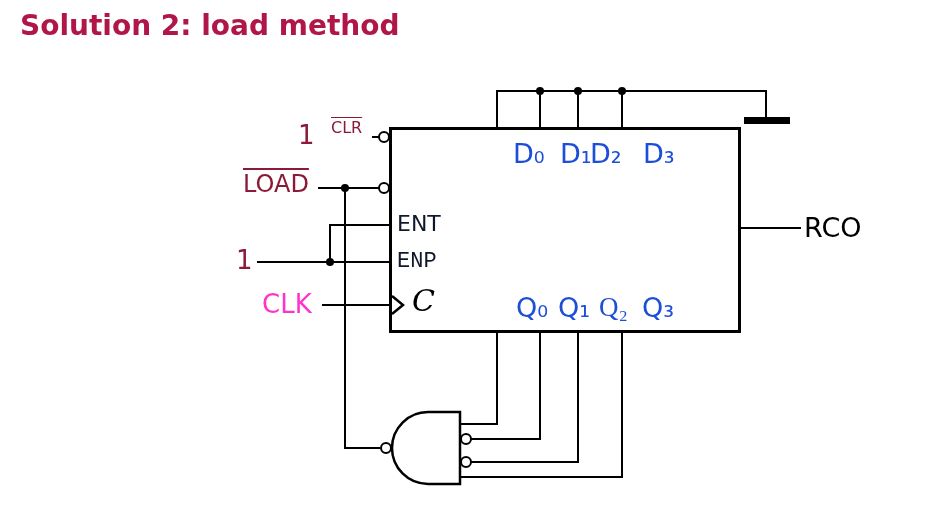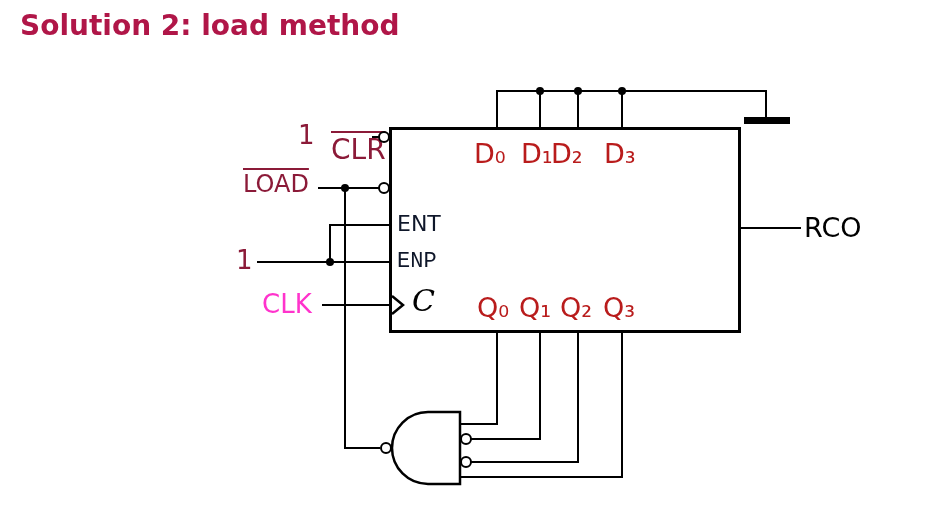--- a/index.html
+++ b/index.html
@@ -13,21 +13,21 @@
   .bubble { position:absolute; width:12px; height:12px; border-radius:50%; background:#fff; border:2.5px solid var(--wire,#000); }
 
   .title { left:20px; top:10px; font-size:28px; font-weight:bold; color:var(--title,#b01648); }
 
   .darkred { color:var(--signal-label,#8b1a38); }
   .magenta { color:var(--highlight,#ff33cc); }
   .overbar { text-decoration:overline; }
 
   .chip { position:absolute; left:389px; top:127px; width:352px; height:206px; border:3px solid var(--wire,#000); background:#fff; }
 
-  .pin { font-size:27px; color:#b91c1c; }
+  .pin { font-size:27px; color:#1d4ed8;margin-left:39px; }
   .ctrl { font-size:22px; color:#0f172a; }
   .chipname { font-size:31px; letter-spacing:1px; }
   .tc { font-size:25px; font-style:italic; }
   .clockC { font-family:"DejaVu Serif", serif; font-style:italic; font-size:30px; color:#000; }
   .gnd-bar { position:absolute; left:744px; top:117px; width:46px; height:7px; background:var(--wire,#000); }
   svg { position:absolute; overflow:visible; }
 </style>
 </head>
 <body>
 
@@ -46,25 +46,25 @@
   <div class="lbl ctrl" style="left:397px; top:211px;">ENT</div>
   <div class="lbl ctrl" style="left:397px; top:249px;font-family:Liberation Mono, monospace;">ENP</div>
 
   <svg width="16" height="22" style="left:390px; top:294px;">
     <polyline points="2,2 13,11 2,20" fill="none" stroke="#000" stroke-width="2.5"></polyline>
   </svg>
   <div class="lbl clockC" style="left:412px; top:284px;">C</div>
 
   <div class="lbl pin" style="left:477px; top:292px;">Q₀</div>
   <div class="lbl pin" style="left:519px; top:292px;">Q₁</div>
-  <div class="lbl pin" style="left:560px; top:292px;">Q₂</div>
+  <div class="lbl pin" style="left:560px; top:292px;font-family:Liberation Serif, serif;">Q₂</div>
   <div class="lbl pin" style="left:603px; top:292px;">Q₃</div>
 
   <div class="lbl darkred" style="left:298px; top:121px; font-size:26px;">1</div>
-  <div class="lbl darkred overbar" style="left:331px; top:134px; font-size:28px;">CLR</div>
+  <div class="lbl darkred overbar" style="left:331px; top:119px; font-size:16px;">CLR</div>
   <div class="lbl darkred overbar" style="left:243px; top:171px; font-size:24px;">LOAD</div>
   <div class="lbl darkred" style="left:236px; top:246px; font-size:26px;">1</div>
   <div class="lbl magenta" style="left:262px; top:290px; font-size:26px;">CLK</div>
   <div class="lbl" style="left:804px; top:212px; font-size:27px; color:#000;">RCO</div>
 
   <div class="wire" style="left:496px; top:90px; width:271px; height:2px;"></div>
   <div class="wire" style="left:496px; top:90px; width:2px; height:38px;"></div>
   <div class="wire" style="left:539px; top:90px; width:2px; height:38px;"></div>
   <div class="wire" style="left:577px; top:90px; width:2px; height:38px;"></div>
   <div class="wire" style="left:621px; top:90px; width:2px; height:38px;"></div>

